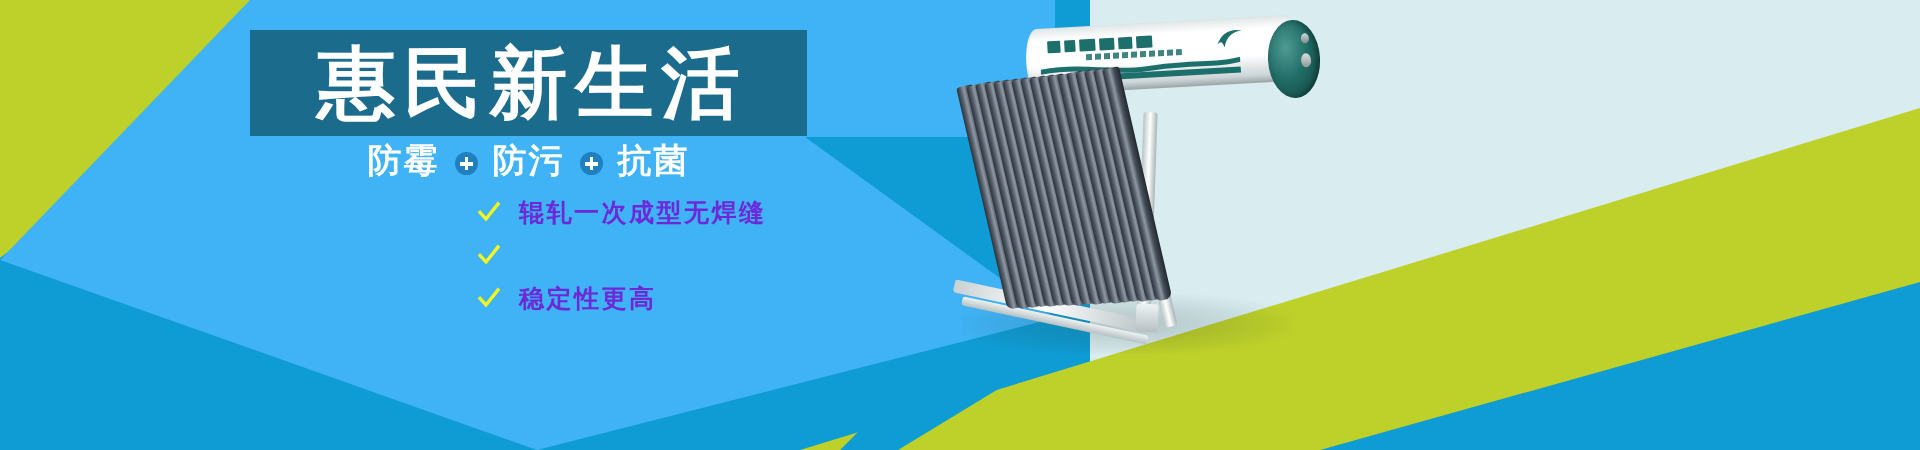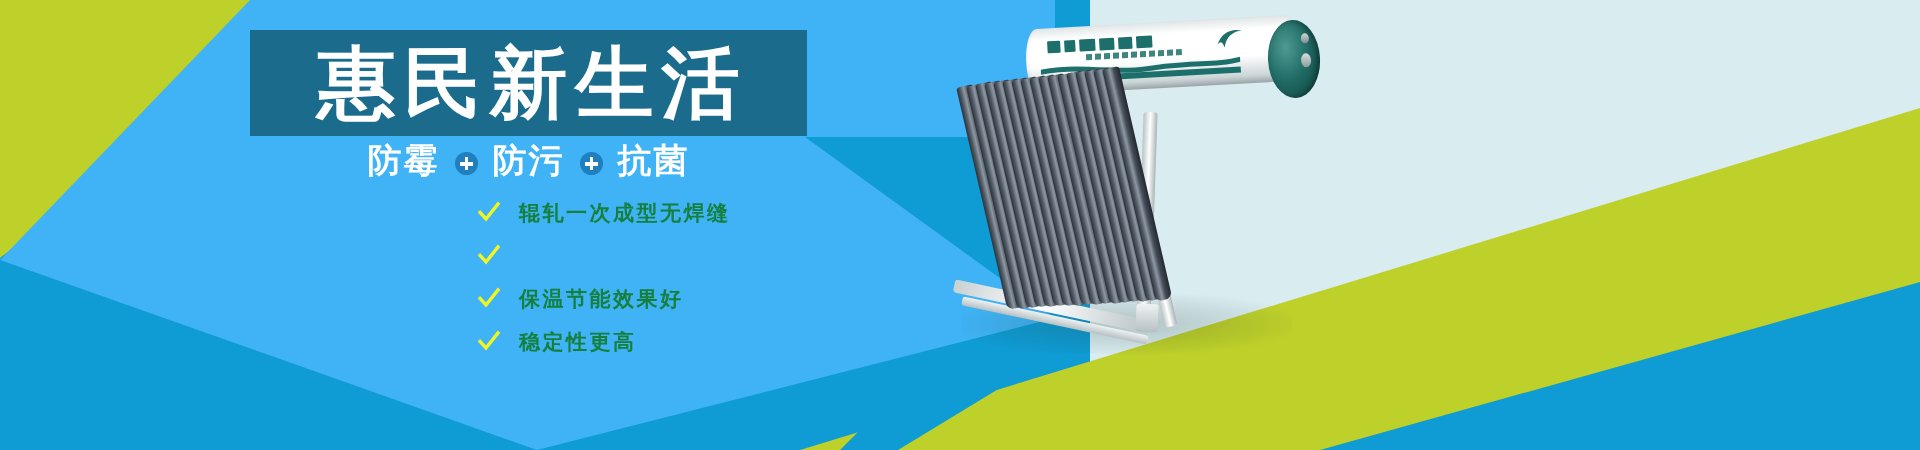--- a/index.html
+++ b/index.html
@@ -91,21 +91,21 @@
   .bullet{
     display:flex; align-items:center;
     height:32px; margin-bottom:11px;
   }
   .check{
     width:22px; height:22px; flex:0 0 auto; margin-right:19px;
     position:relative;
   }
   .check svg{ display:block; }
   .bullet-label{
-    color:#15803d; font-size:21px; font-weight:bold;
+    color:#6d28d9; font-size:25px; font-weight:bold;
     letter-spacing:2.5px; line-height:1; white-space:nowrap;
   }
 
   
   .product{
     position:absolute; left:952px; top:8px;
     width:520px; height:372px;
   }
   .shadow-blob{
     position:absolute; left:10px; top:286px;
@@ -220,28 +220,20 @@
           </svg>
       </span>
       <span class="bullet-label">辊轧一次成型无焊缝</span>
     </div>
     <div class="bullet">
       <span class="check">
         <svg width="22" height="22" viewBox="0 0 22 22">
             <path d="M2 11.5 L8 18 L20 3" fill="none" stroke="#f2f522" stroke-width="3.4" stroke-linecap="square"></path>
           </svg>
       </span>
-    </div>
-    <div class="bullet">
-      <span class="check">
-        <svg width="22" height="22" viewBox="0 0 22 22">
-            <path d="M2 11.5 L8 18 L20 3" fill="none" stroke="#f2f522" stroke-width="3.4" stroke-linecap="square"></path>
-          </svg>
-      </span>
-      <span class="bullet-label">保温节能效果好</span>
     </div>
     <div class="bullet">
       <span class="check">
         <svg width="22" height="22" viewBox="0 0 22 22">
             <path d="M2 11.5 L8 18 L20 3" fill="none" stroke="#f2f522" stroke-width="3.4" stroke-linecap="square"></path>
           </svg>
       </span>
       <span class="bullet-label">稳定性更高</span>
     </div>
   </div>

